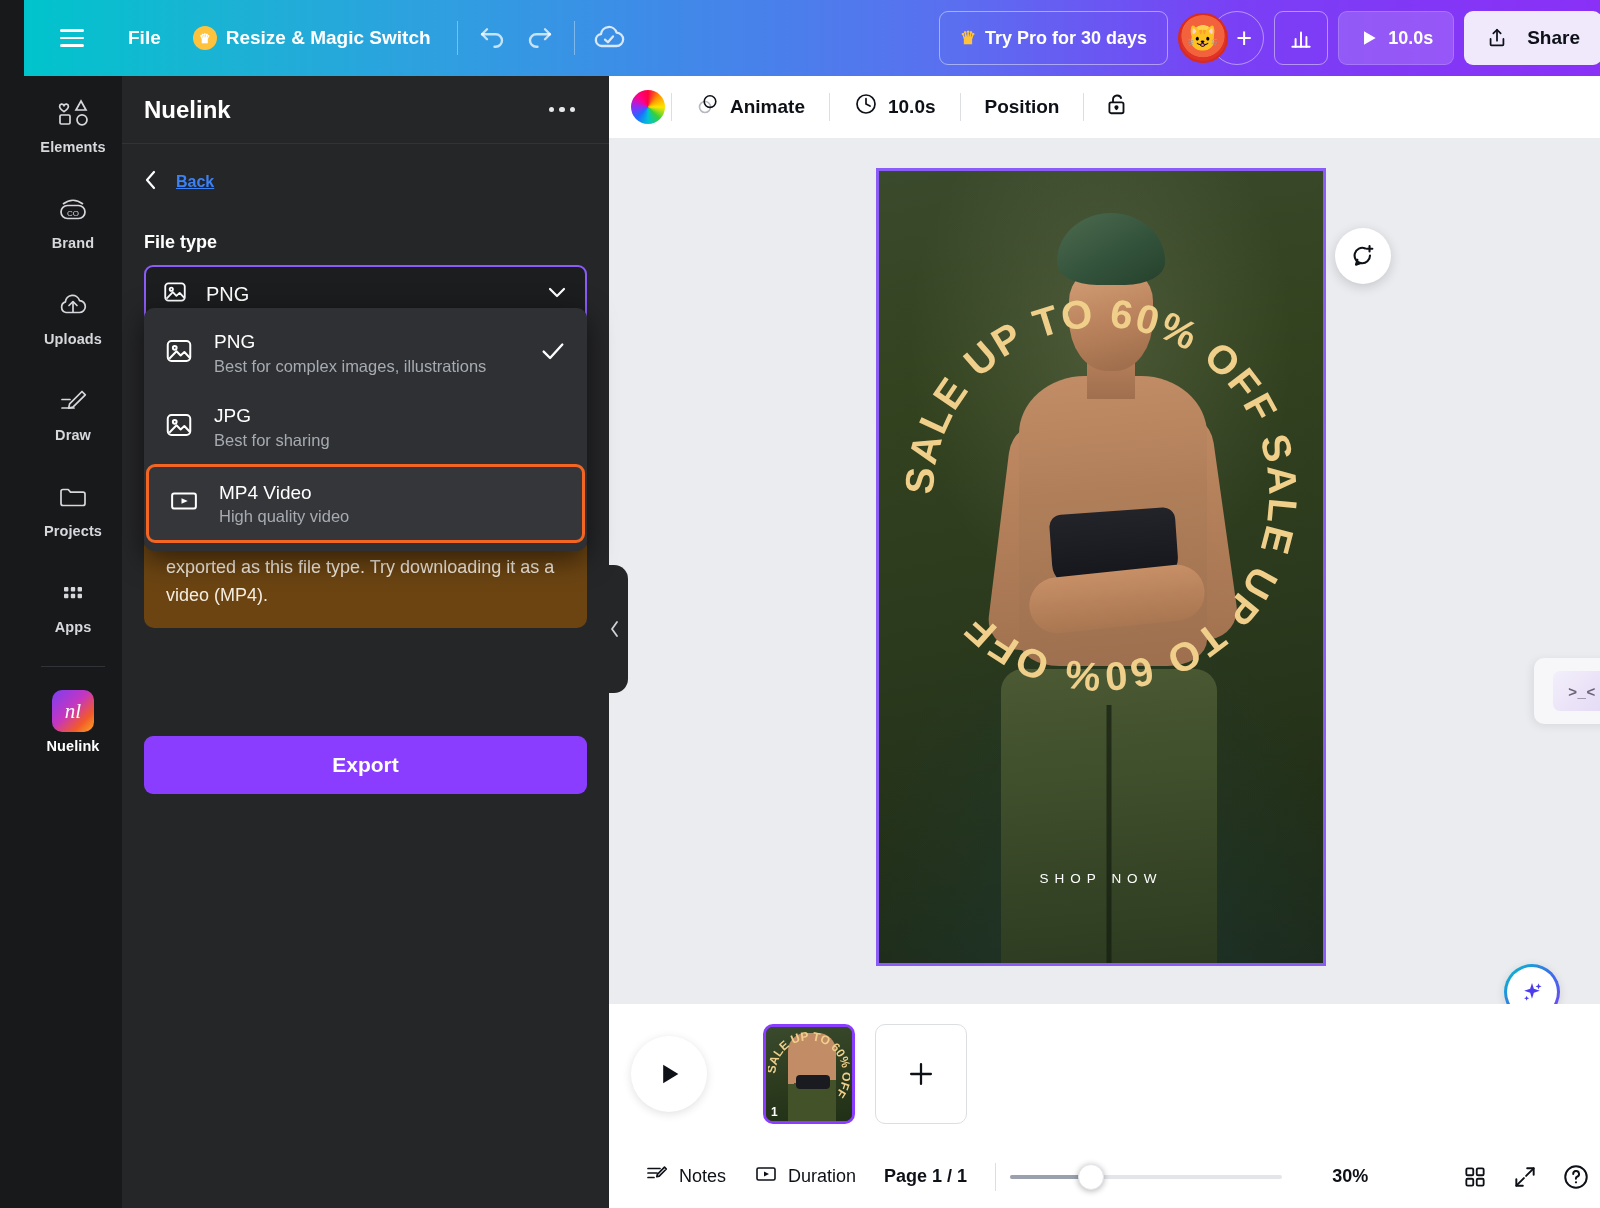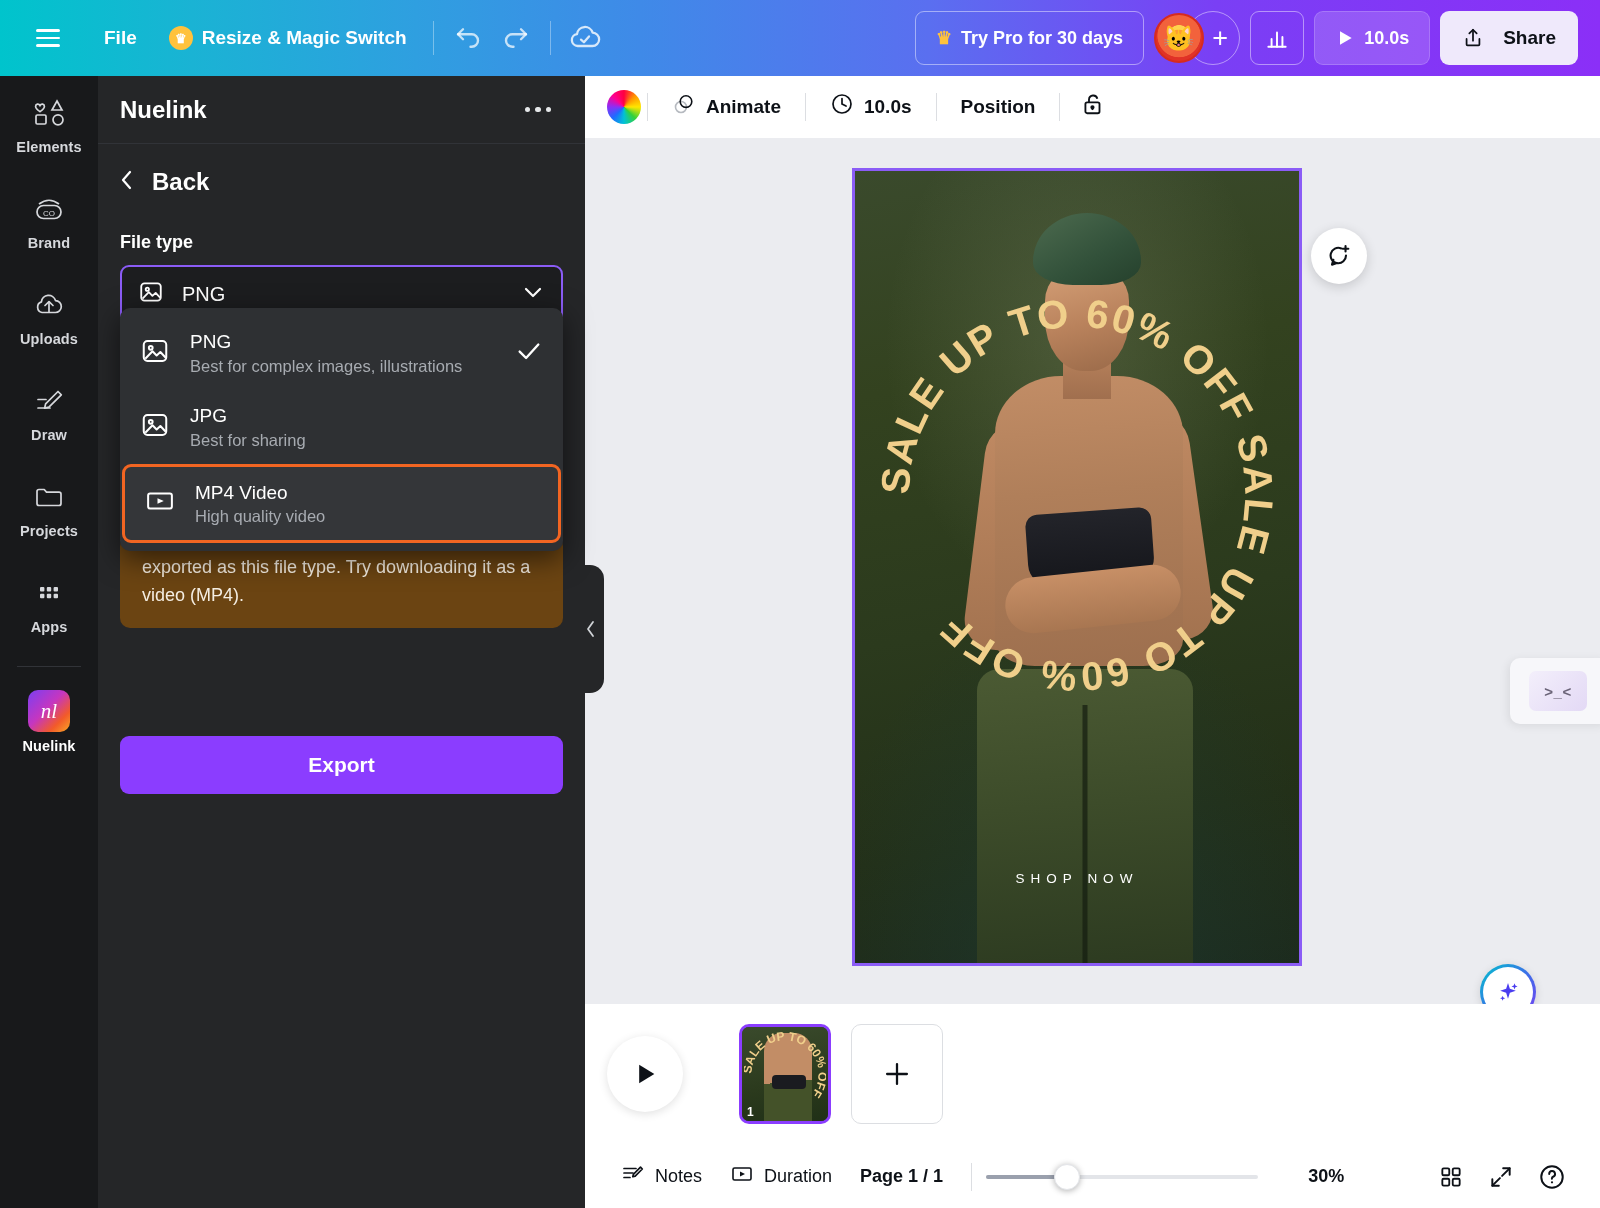--- a/index.html
+++ b/index.html
@@ -2,21 +2,21 @@
 <html><head>
 <meta charset="utf-8">
 <style>
   * { box-sizing: border-box; margin: 0; padding: 0; }
   html, body {
     width: 1600px; height: 1208px;
     overflow: hidden;
     font-family: "Liberation Sans", sans-serif;
     background: #18191b;
   }
-  .app { position: relative; width: 1296px; height: 1208px; }
+  .app { position: relative; width: 1296px; height: 1208px; margin-left: 24px; }
 
   
   .topbar {
     position: absolute; top: 0; left: 0; width: 1600px; height: 76px;
     background: linear-gradient(90deg, #00c4cc 0%, #1ab3d4 12%, #2f9fe0 26%, #3f8ae8 40%, #5a6ff0 58%, #7a3ff5 76%, #8b2ff7 100%);
     display: flex; align-items: center; z-index: 40;
   }
   .tb-left { display: flex; align-items: center; gap: 0; padding-left: 26px; }
   .hamburger { width: 44px; height: 44px; display: flex; flex-direction: column;
     justify-content: center; align-items: center; gap: 5px; cursor: pointer; }
@@ -94,21 +94,21 @@
   .panel-head {
     height: 68px; display: flex; align-items: center; justify-content: space-between;
     padding: 0 26px 0 22px; border-bottom: 1px solid #313338;
   }
   .panel-title { color: #fff; font-size: 24px; font-weight: 700; }
   .dots { display: flex; gap: 5px; cursor: pointer; padding: 8px; }
   .dots i { width: 5.5px; height: 5.5px; border-radius: 50%; background: #e6e8ea; display: block; }
   .back-row {
     display: flex; align-items: center; gap: 18px; padding: 24px 22px 0 22px; cursor: pointer;
   }
-  .back-row .txt { color: #ffffff; font-size: 24px; font-weight: 700; }
+  .back-row .txt { color: #3b82f6; font-size: 16px; font-weight: 700; text-decoration: underline; }
   .panel-body { padding: 0 22px; position: relative; }
   .field-label { color: #fff; font-size: 18px; font-weight: 700; margin: 36px 0 12px; }
   .select-box {
     height: 58px; border: 2px solid #8b5cf6; border-radius: 9px; background: #1c1d1f;
     display: flex; align-items: center; padding: 0 16px; gap: 18px; cursor: pointer;
   }
   .select-box .val { color: #fff; font-size: 20px; font-weight: 500; flex: 1; }
 
   .dropdown {
     position: absolute; left: 22px; top: 232px; width: 443px;

